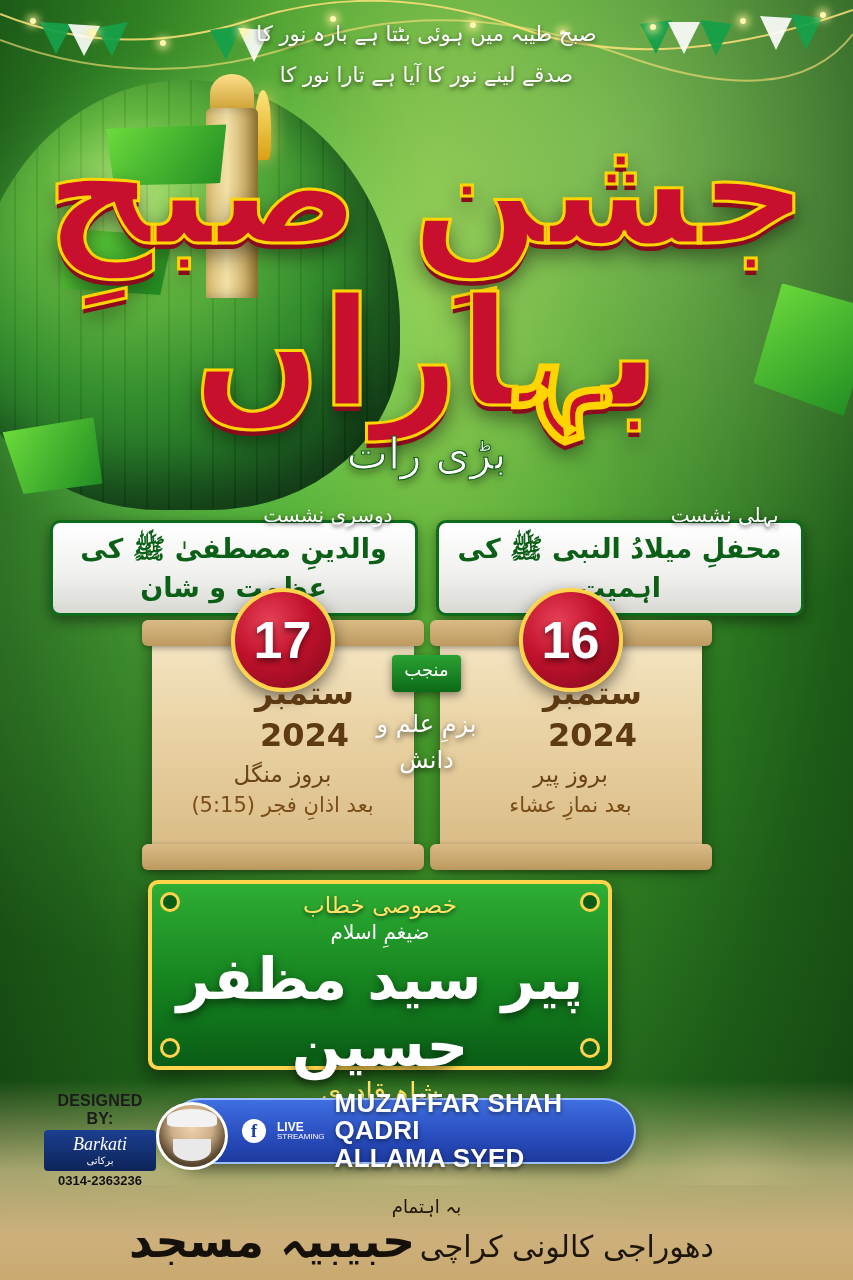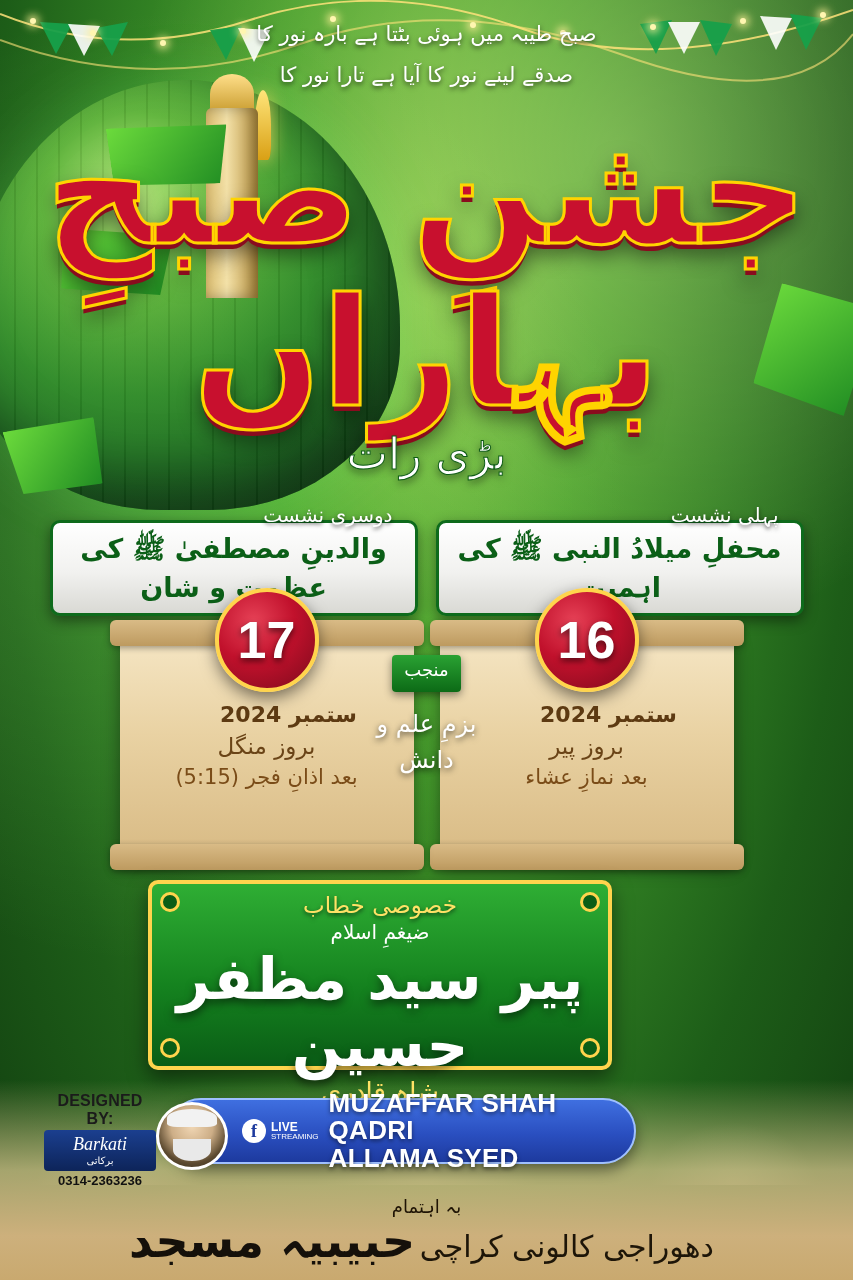--- a/index.html
+++ b/index.html
@@ -223,21 +223,21 @@
     top: 630px;
     left: 0; right: 0;
     display: flex;
     flex-direction: row-reverse;
     justify-content: center;
     gap: 26px;
     z-index: 7;
   }
   .scroll-card {
     position: relative;
-    width: 294px;
+    width: 262px;
     height: 230px;
     background: linear-gradient(180deg, #f6e7c6 0%, #e9d2a3 45%, #d8ba84 100%);
     border-radius: 8px;
     box-shadow: 0 8px 18px rgba(0,0,0,.45);
     direction: rtl;
   }
   .scroll-card::before,
   .scroll-card::after {
     content: "";
     position: absolute;
@@ -254,21 +254,21 @@
     position: absolute;
     left: 12px; right: 12px; top: 22px; bottom: 22px;
     display: flex;
     flex-direction: column;
     align-items: center;
     justify-content: center;
     text-align: center;
   }
   .scroll-line-1 {
     font-family: "DejaVu Sans", sans-serif;
-    font-size: 22px;
+    font-size: 32px;
     color: #5d3a12;
     font-weight: bold;
     line-height: 1.3;
     margin-left: 44px;
   }
   .scroll-line-2 {
     font-family: "DejaVu Sans", sans-serif;
     font-size: 23px;
     color: #6a4417;
     margin-top: 4px;
@@ -484,20 +484,21 @@
     display: flex;
     align-items: center;
     justify-content: center;
   }
   .live-label {
     font-family: "Liberation Sans", sans-serif;
     font-size: 12px;
     font-weight: bold;
     color: #ffffff;
     line-height: 1.05;
+    margin-left: 6px;
   }
   .live-label small { display: block; font-size: 8px; font-weight: normal; }
   .live-name {
     font-family: "Liberation Sans", sans-serif;
     font-size: 26px;
     font-weight: bold;
     color: #ffffff;
     line-height: 1.05;
     text-shadow: 0 2px 4px rgba(0,0,0,.5);
     letter-spacing: .3px;

